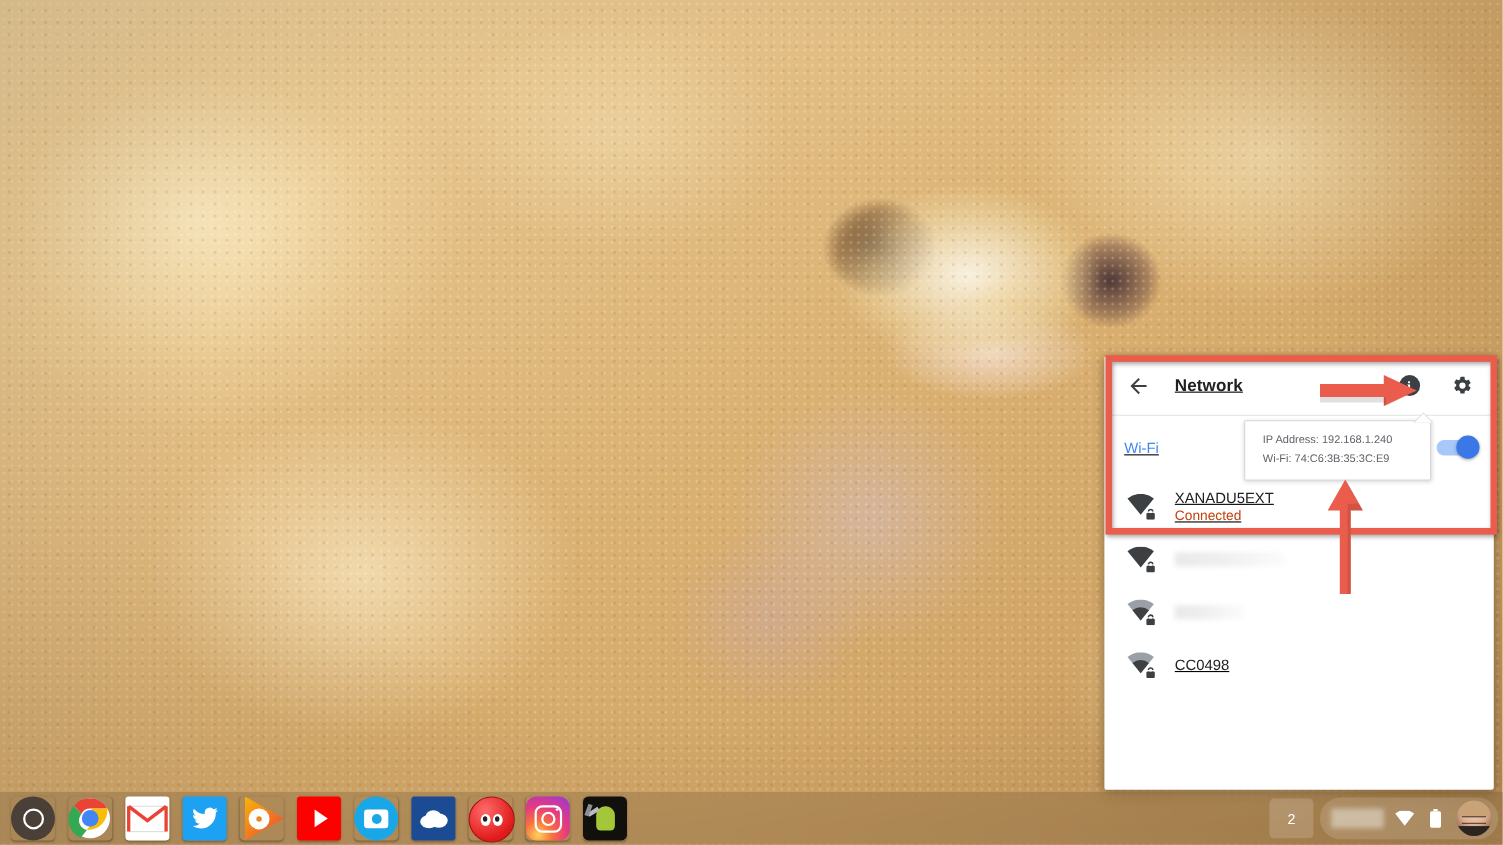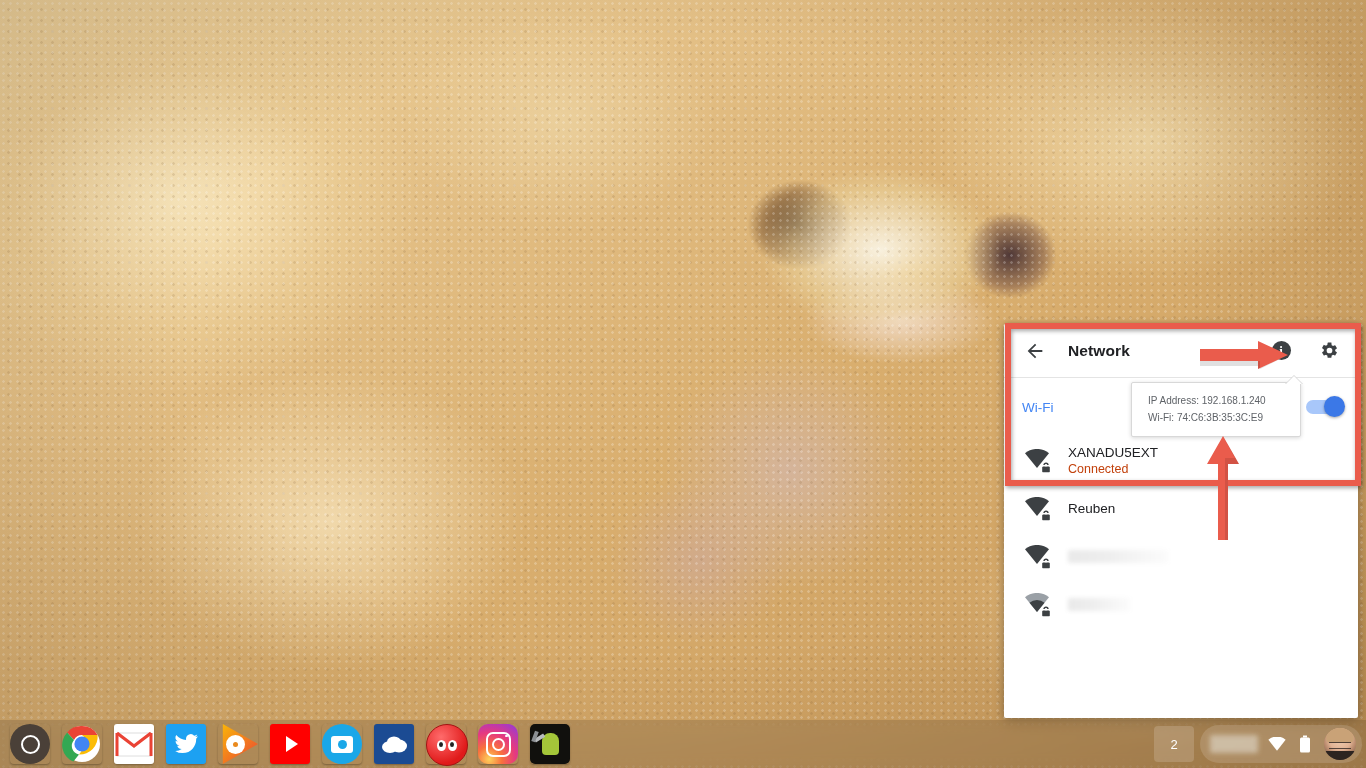--- a/index.html
+++ b/index.html
@@ -51,20 +51,21 @@
 
   
   #network-panel {
     position: absolute;
     left: 1004px; top: 324px;
     width: 354px; height: 394px;
     background: #ffffff;
     border-radius: 2px;
     box-shadow: 0 2px 10px rgba(0,0,0,0.35);
     overflow: hidden;
+    text-decoration: underline;
   }
 
   .panel-header {
     height: 54px;
     display: flex;
     align-items: center;
     padding: 0 14px 0 18px;
     border-bottom: 1px solid #e4e4e4;
     box-sizing: border-box;
   }
@@ -358,46 +359,47 @@
         </div>
         <div class="net-row">
           <div class="wifi-glyph"><svg width="26" height="22" viewBox="0 0 26 22">
               <path d="M13 19 L25 4.2 A19 19 0 0 0 1 4.2 Z" fill="#3c4043"></path>
             </svg><svg width="10" height="11" viewBox="0 0 10 11" style="position:absolute;right:-1px;bottom:-2px">
               <rect x="1.2" y="4.4" width="7.6" height="6" rx="1" fill="#3c4043"></rect>
               <path d="M3 4.6 V3.2 a2 2 0 0 1 4 0 V4.6" fill="none" stroke="#3c4043" stroke-width="1.4"></path>
               <rect x="0.2" y="3.6" width="9.6" height="7.4" rx="1" fill="none" stroke="#ffffff" stroke-width="1.1"></rect>
             </svg></div>
           <div class="net-text">
-            <div class="net-name">Reuben</div>
-          </div>
-        </div>
-        <div class="net-row">
-          <div class="wifi-glyph"><svg width="26" height="22" viewBox="0 0 26 22">
-              <path d="M13 19 L25 4.2 A19 19 0 0 0 1 4.2 Z" fill="#3c4043"></path>
-            </svg><svg width="10" height="11" viewBox="0 0 10 11" style="position:absolute;right:-1px;bottom:-2px">
-              <rect x="1.2" y="4.4" width="7.6" height="6" rx="1" fill="#3c4043"></rect>
-              <path d="M3 4.6 V3.2 a2 2 0 0 1 4 0 V4.6" fill="none" stroke="#3c4043" stroke-width="1.4"></path>
-              <rect x="0.2" y="3.6" width="9.6" height="7.4" rx="1" fill="none" stroke="#ffffff" stroke-width="1.1"></rect>
-            </svg></div>
-          <div class="net-text">
             <div class="net-name-blur" style="width: 100px;"></div>
           </div>
         </div>
         <div class="net-row">
           <div class="wifi-glyph"><svg width="26" height="22" viewBox="0 0 26 22">
               <path d="M13 19 L25 4.2 A19 19 0 0 0 1 4.2 Z" fill="#9aa0a6"></path>
               <path d="M13 19 L20.5 9.8 A11.5 11.5 0 0 0 5.5 9.8 Z" fill="#3c4043"></path>
             </svg><svg width="10" height="11" viewBox="0 0 10 11" style="position:absolute;right:-1px;bottom:-2px">
               <rect x="1.2" y="4.4" width="7.6" height="6" rx="1" fill="#3c4043"></rect>
               <path d="M3 4.6 V3.2 a2 2 0 0 1 4 0 V4.6" fill="none" stroke="#3c4043" stroke-width="1.4"></path>
               <rect x="0.2" y="3.6" width="9.6" height="7.4" rx="1" fill="none" stroke="#ffffff" stroke-width="1.1"></rect>
             </svg></div>
           <div class="net-text">
             <div class="net-name-blur" style="width: 62px;"></div>
+          </div>
+        </div>
+        <div class="net-row">
+          <div class="wifi-glyph"><svg width="26" height="22" viewBox="0 0 26 22">
+              <path d="M13 19 L25 4.2 A19 19 0 0 0 1 4.2 Z" fill="#9aa0a6"></path>
+              <path d="M13 19 L20.5 9.8 A11.5 11.5 0 0 0 5.5 9.8 Z" fill="#3c4043"></path>
+            </svg><svg width="10" height="11" viewBox="0 0 10 11" style="position:absolute;right:-1px;bottom:-2px">
+              <rect x="1.2" y="4.4" width="7.6" height="6" rx="1" fill="#3c4043"></rect>
+              <path d="M3 4.6 V3.2 a2 2 0 0 1 4 0 V4.6" fill="none" stroke="#3c4043" stroke-width="1.4"></path>
+              <rect x="0.2" y="3.6" width="9.6" height="7.4" rx="1" fill="none" stroke="#ffffff" stroke-width="1.1"></rect>
+            </svg></div>
+          <div class="net-text">
+            <div class="net-name">CC0498</div>
           </div>
         </div>
       </div>
   </div>
 
   <div id="ip-tooltip">
     <div class="tip-arrow-out"></div>
     <div class="tip-arrow-in"></div>
     <div class="tip-line">IP Address:  192.168.1.240</div>
     <div class="tip-line">Wi-Fi:  74:C6:3B:35:3C:E9</div>

